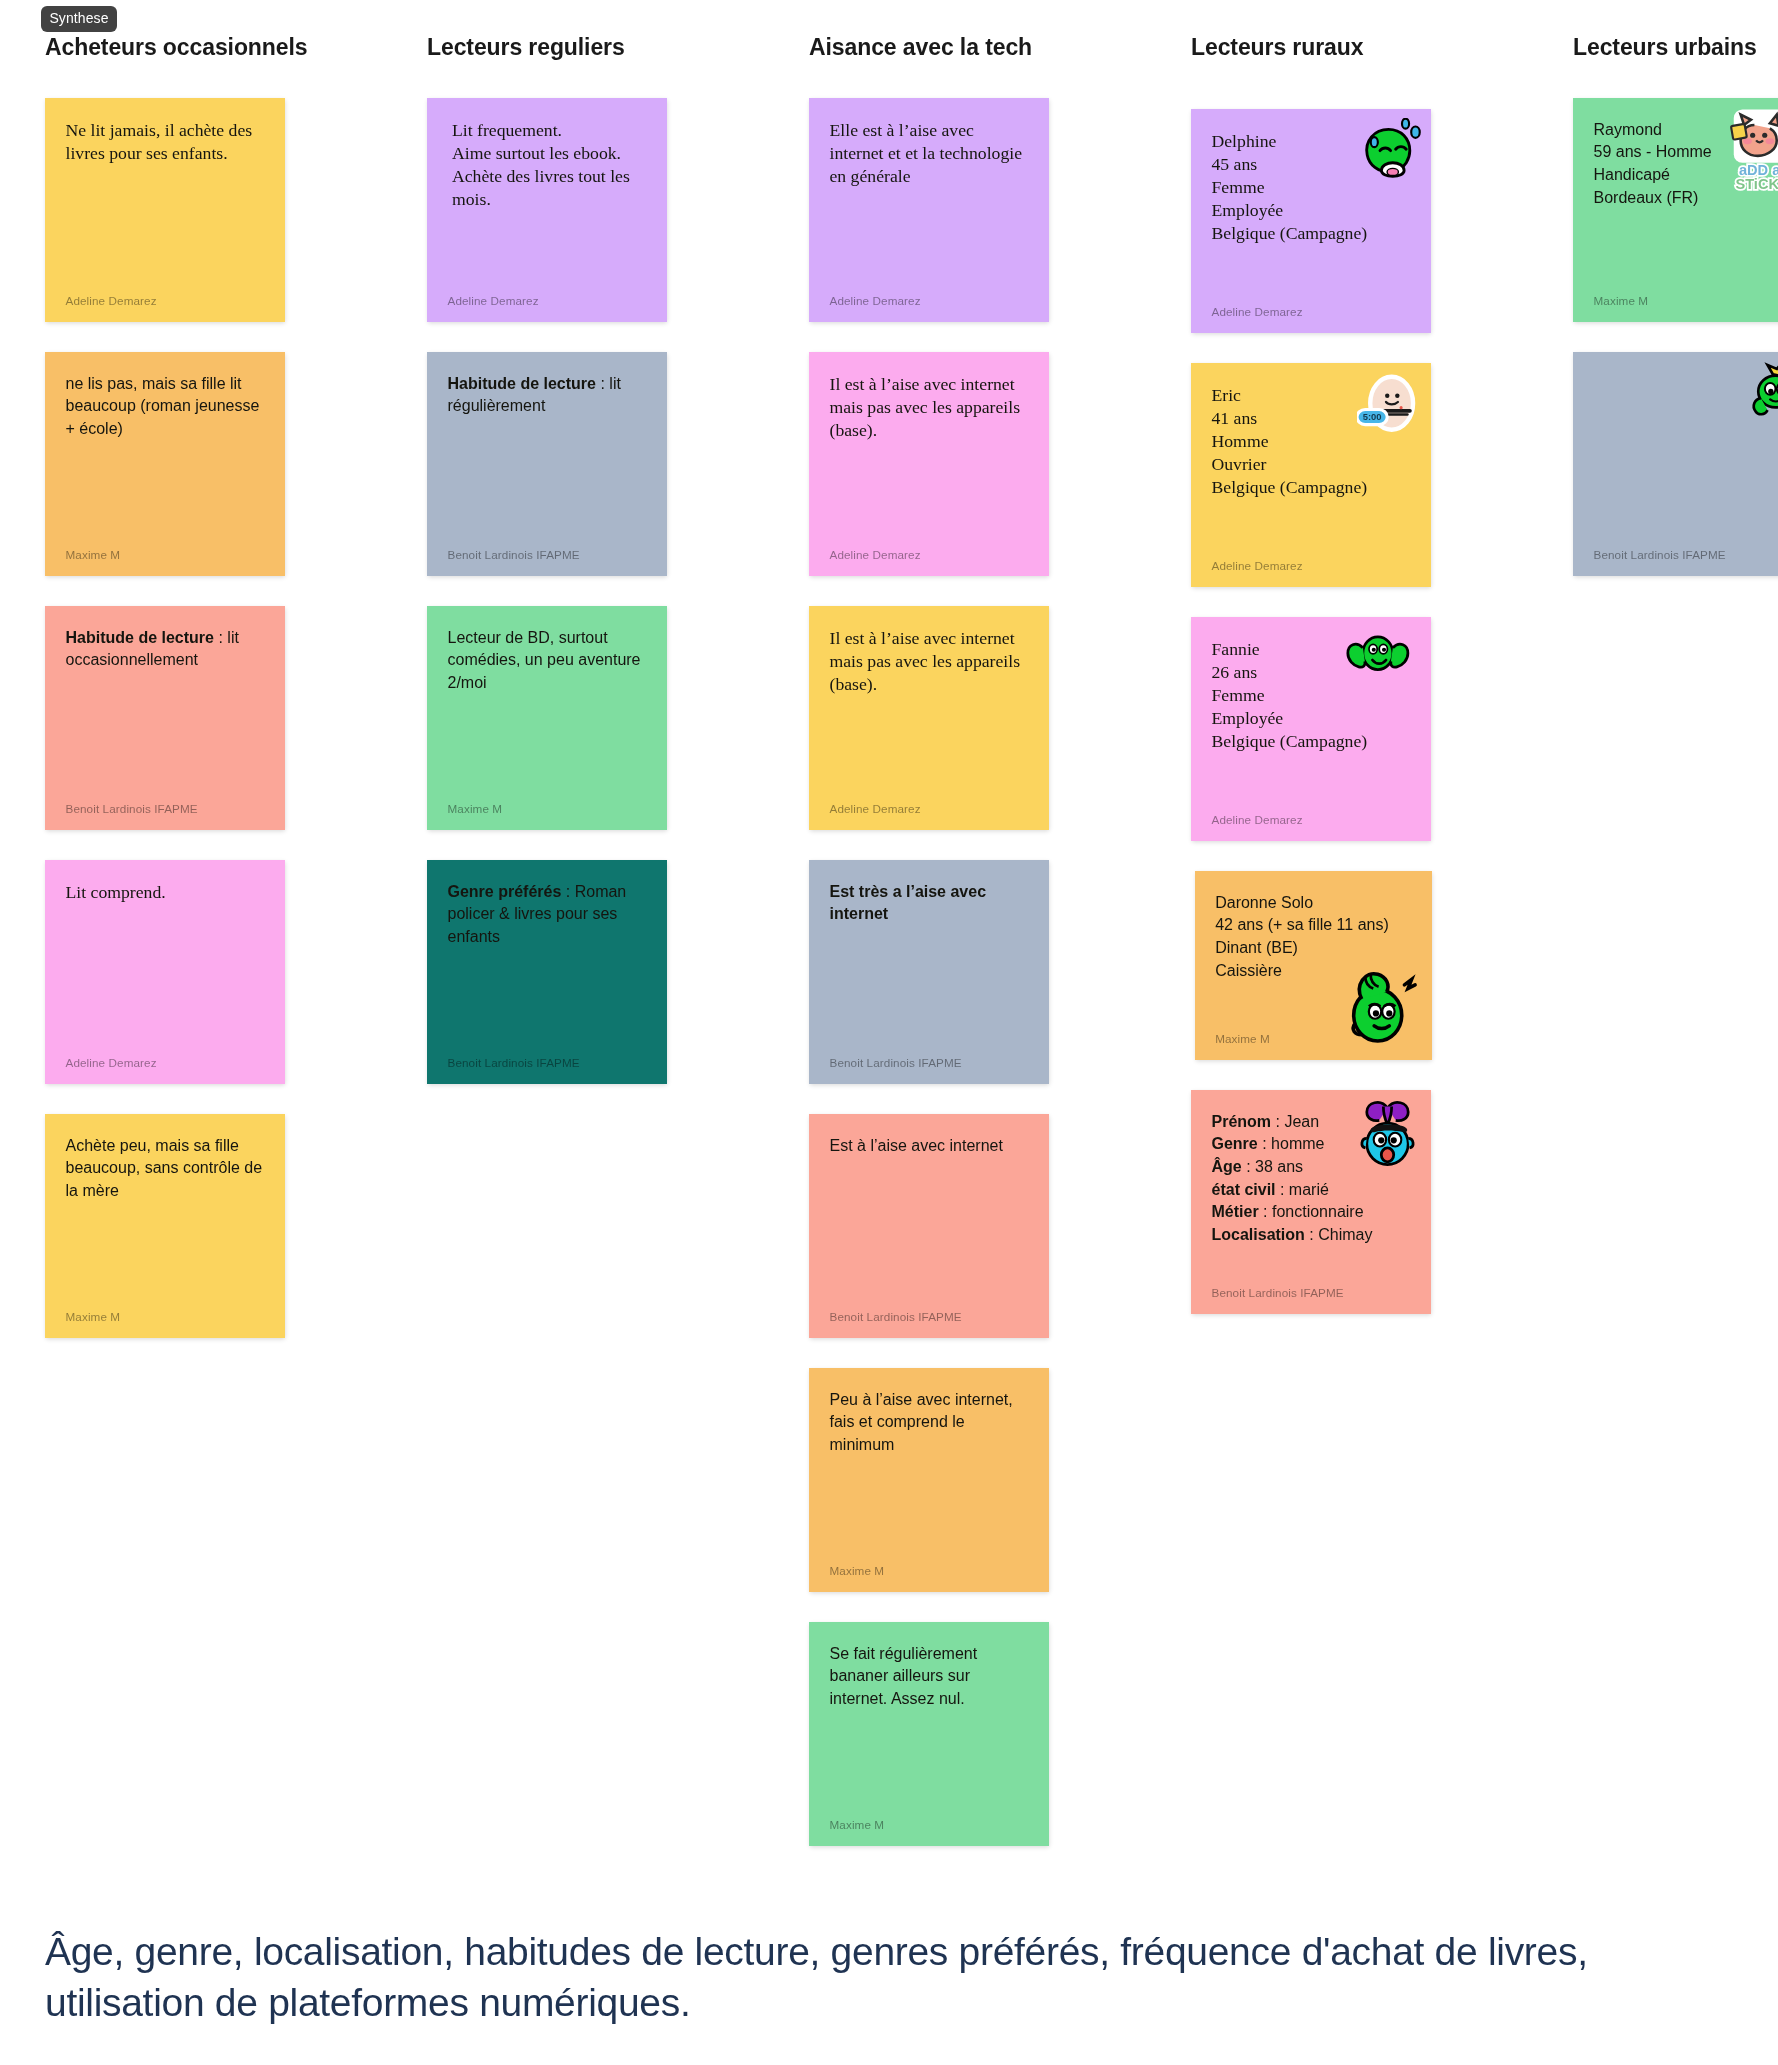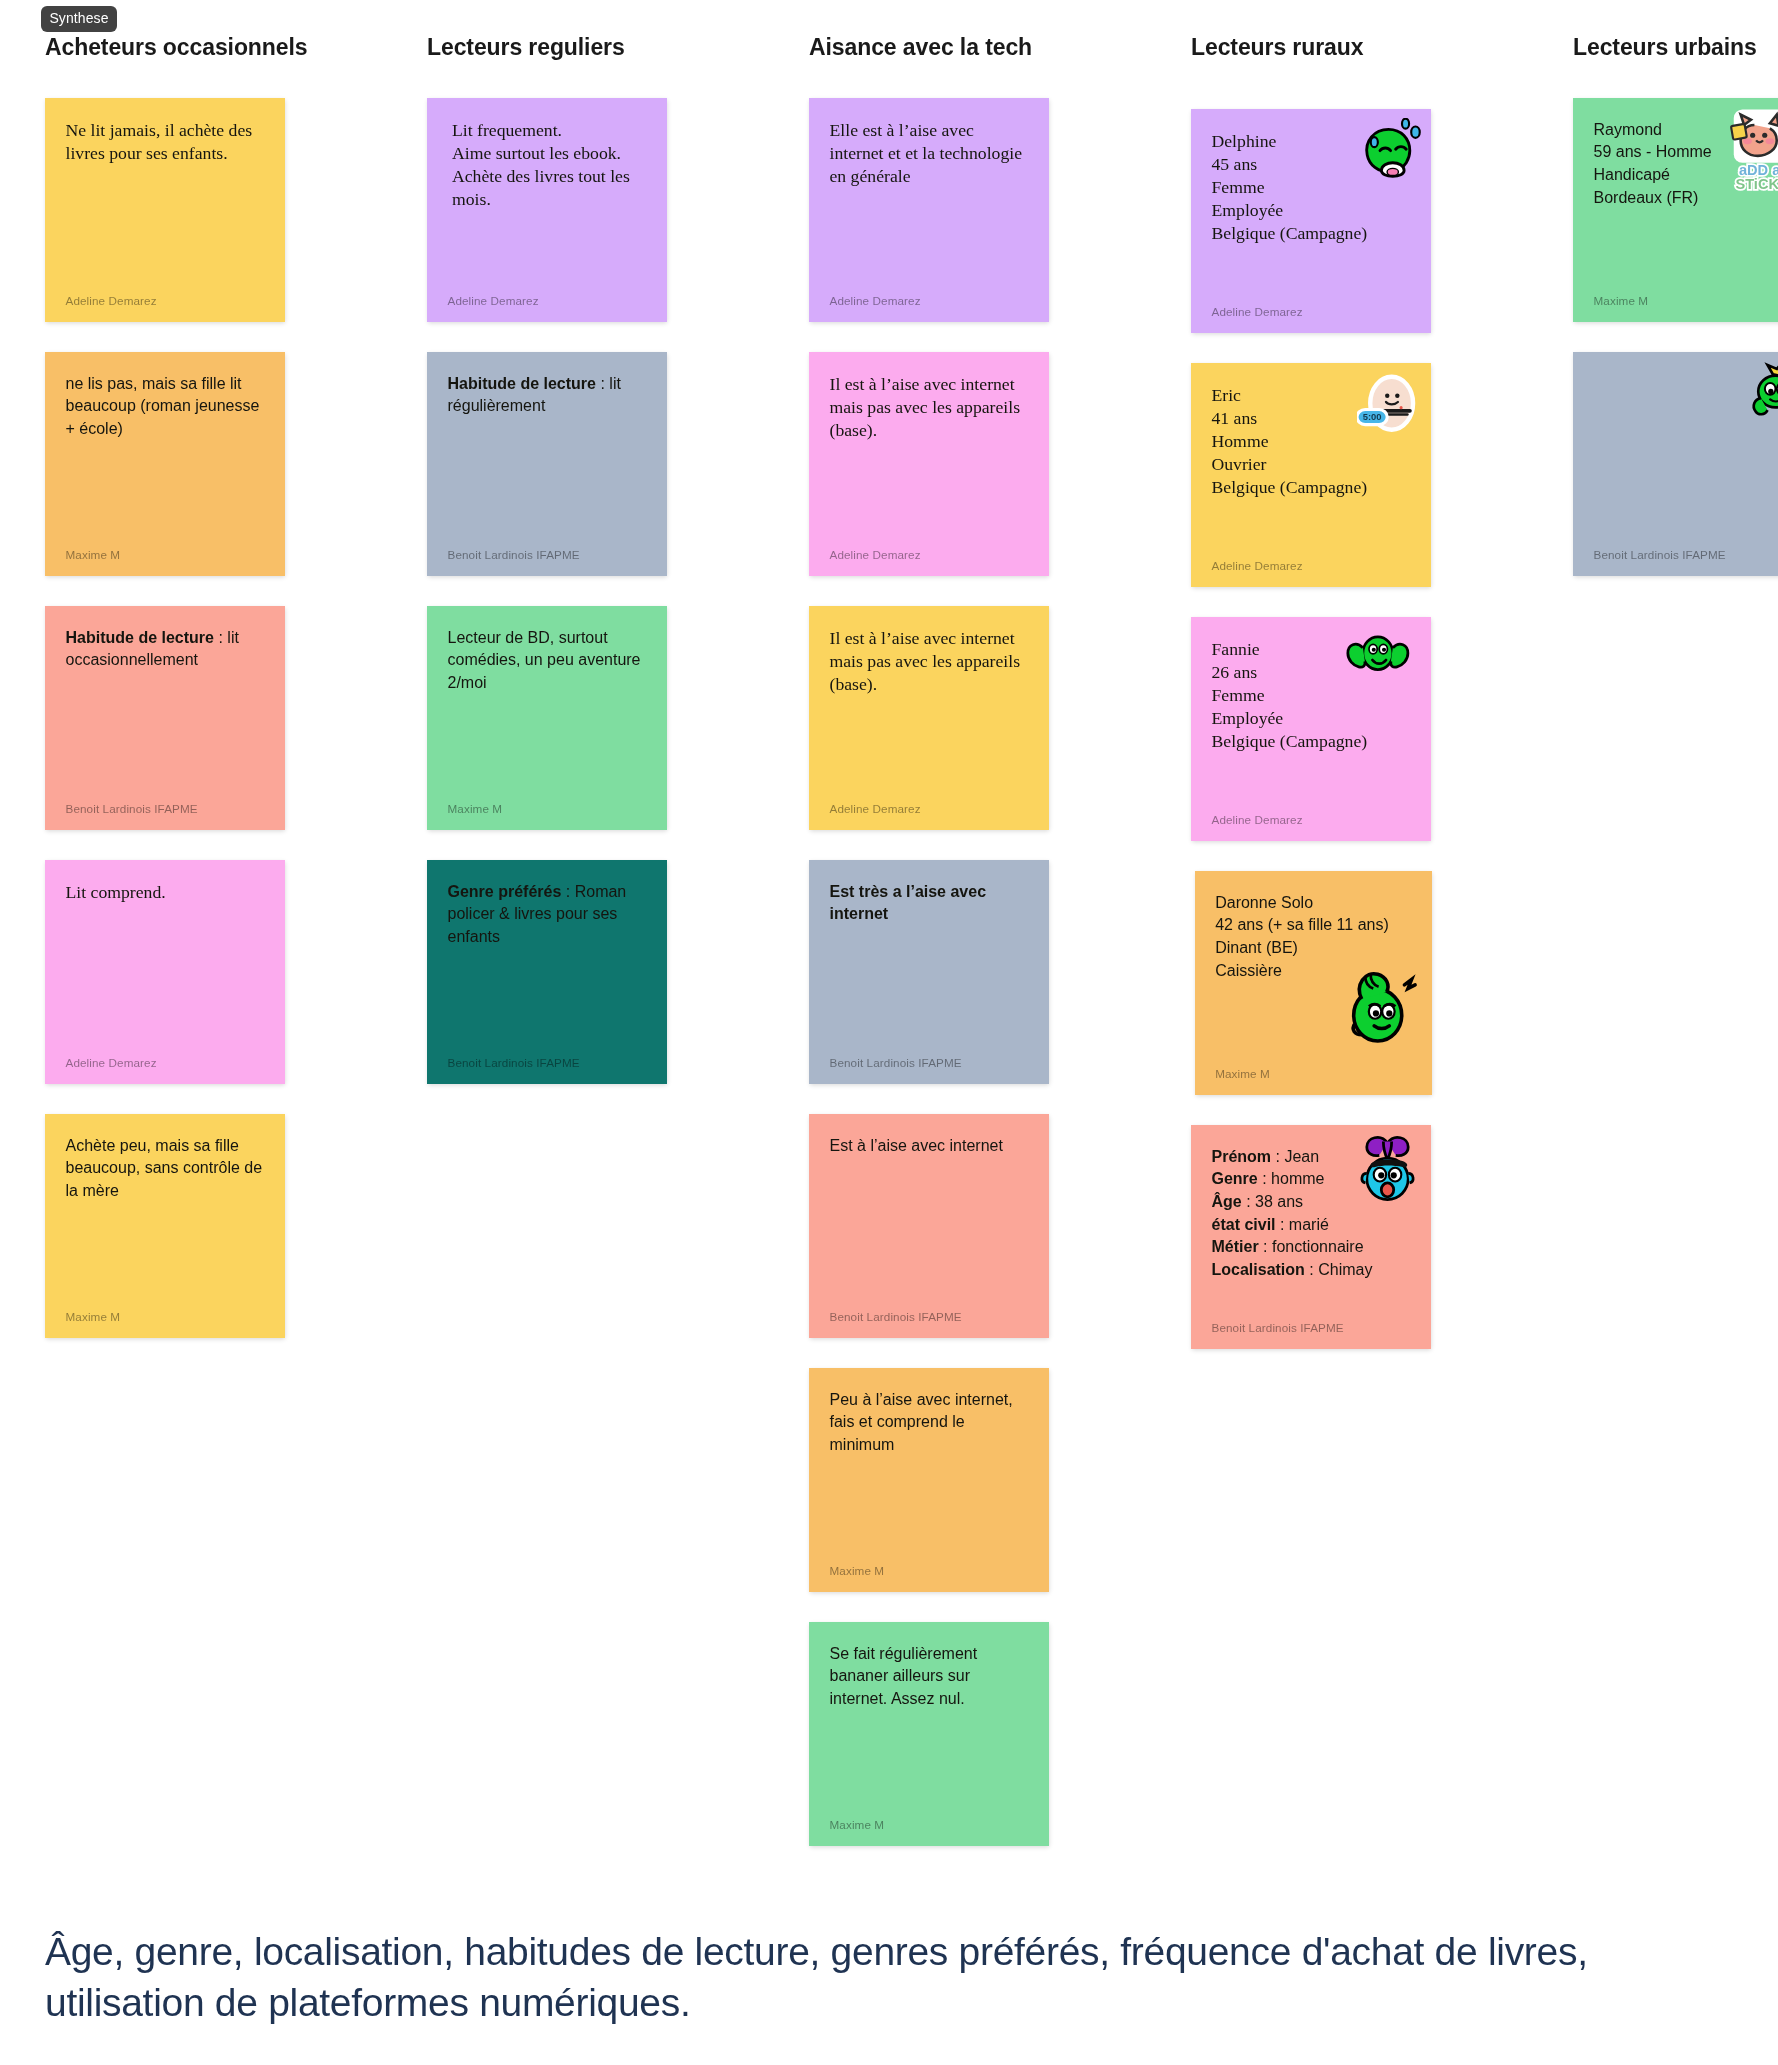--- a/index.html
+++ b/index.html
@@ -57,21 +57,21 @@
     width: 240px;
     height: 224px;
     position: relative;
     margin-bottom: 30px;
     box-shadow: 0.9px 1.9px 4.7px rgba(0,0,0,0.16);
     padding: 20.5px 20.5px 0 20.5px;
     overflow: hidden;
   }
   .note.wide {
     width: 237px;
-    height: 224px;
+    height: 189px;
   }
 
   .note-body {
     font-size: 16.3px;
     line-height: 1.33;
     color: #15150f;
     white-space: pre-line;
     position: relative;
     z-index: 2;
   }

